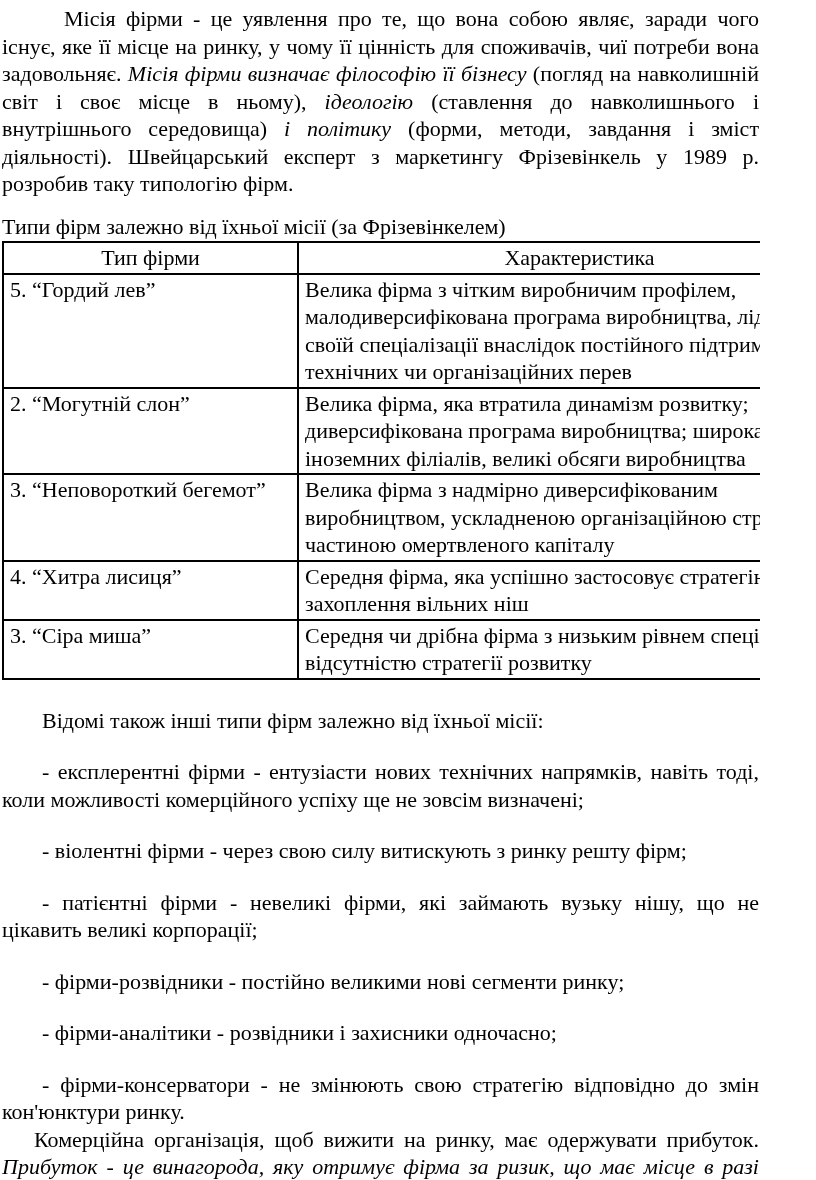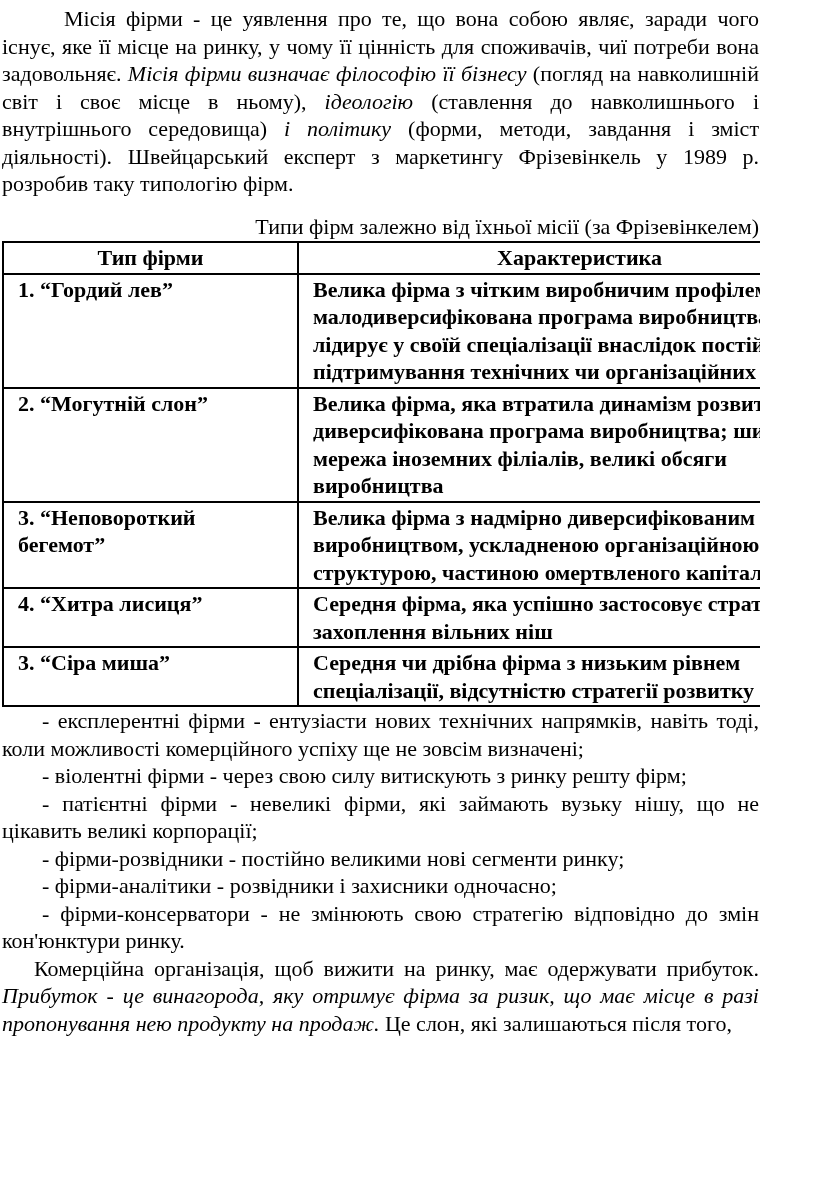--- a/index.html
+++ b/index.html
@@ -16,39 +16,39 @@
     background: #ffffff;
     color: #000000;
     font-family: "Liberation Serif", "DejaVu Serif", serif;
     font-size: 22px;
     line-height: 27.5px;
     padding: 5px 1px 0 2px;
     text-align: justify;
   }
   p { margin: 0; padding: 0; }
   .indent-62 { text-indent: 62px; }
-  .indent-40 { text-indent: 40px; }
+  .indent-40 { text-indent: 40px; margin-top: 24px; }
   .indent-32 { text-indent: 32px; }
   .table-title {
-    text-align: right;
+    text-align: left;
     text-indent: 0;
     margin-top: 15px;
   }
   table.firm-types {
     border-collapse: collapse;
     table-layout: fixed;
     width: 860px;          
     margin-top: 1px;
   }
   table.firm-types th,
   table.firm-types td {
     border: 2px solid #000000;
-    padding: 1px 14px;
+    padding: 1px 6px;
     vertical-align: top;
-    font-weight: bold;
+    font-weight: normal;
     text-align: left;
     line-height: 27.5px;
   }
   table.firm-types th {
     text-align: center;
   }
   .after-table { margin-top: 27px; }
   i { font-style: italic; }
 </style>
 </head>
@@ -66,21 +66,21 @@
       <col>
     </colgroup>
     <thead>
       <tr>
         <th>Тип фірми</th>
         <th>Характеристика</th>
       </tr>
     </thead>
     <tbody>
       <tr>
-        <td>1. “Гордий лев”</td>
+        <td>5. “Гордий лев”</td>
         <td>Велика фірма з чітким виробничим профілем, малодиверсифікована програма виробництва, лідирує у своїй спеціалізації внаслідок постійного підтримування технічних чи організаційних перев</td>
       </tr>
       <tr>
         <td>2. “Могутній слон”</td>
         <td>Велика фірма, яка втратила динамізм розвитку; диверсифікована програма виробництва; широка мережа іноземних філіалів, великі обсяги виробництва</td>
       </tr>
       <tr>
         <td>3. “Неповороткий бегемот”</td>
         <td>Велика фірма з надмірно диверсифікованим виробництвом, ускладненою організаційною структурою, частиною омертвленого капіталу</td>
       </tr>
@@ -88,20 +88,21 @@
         <td>4. “Хитра лисиця”</td>
         <td>Середня фірма, яка успішно застосовує стратегію захоплення вільних ніш</td>
       </tr>
       <tr>
         <td>3. “Сіра миша”</td>
         <td>Середня чи дрібна фірма з низьким рівнем спеціалізації, відсутністю стратегії розвитку</td>
       </tr>
     </tbody>
   </table>
 
+  <p class="indent-40 after-table">Відомі також інші типи фірм залежно від їхньої місії:</p>
   <p class="indent-40">- експлерентні фірми - ентузіасти нових технічних напрямків, навіть тоді, коли можливості комерційного успіху ще не зовсім визначені;</p>
   <p class="indent-40">- віолентні фірми - через свою силу витискують з ринку решту фірм;</p>
   <p class="indent-40">- патієнтні фірми - невеликі фірми, які займають вузьку нішу, що не цікавить великі корпорації;</p>
   <p class="indent-40">- фірми-розвідники - постійно великими нові сегменти ринку;</p>
   <p class="indent-40">- фірми-аналітики - розвідники і захисники одночасно;</p>
   <p class="indent-40">- фірми-консерватори - не змінюють свою стратегію відповідно до змін кон'юнктури ринку.</p>
 
   <p class="indent-32"><span>Комерційна організація, щоб вижити на ринку, має одержувати прибуток. </span><i>Прибуток - це винагорода, яку отримує фірма за ризик, що має місце в разі пропонування нею продукту на продаж.</i><span> Це слон, які залишаються після того,</span></p>
 
 </div>

